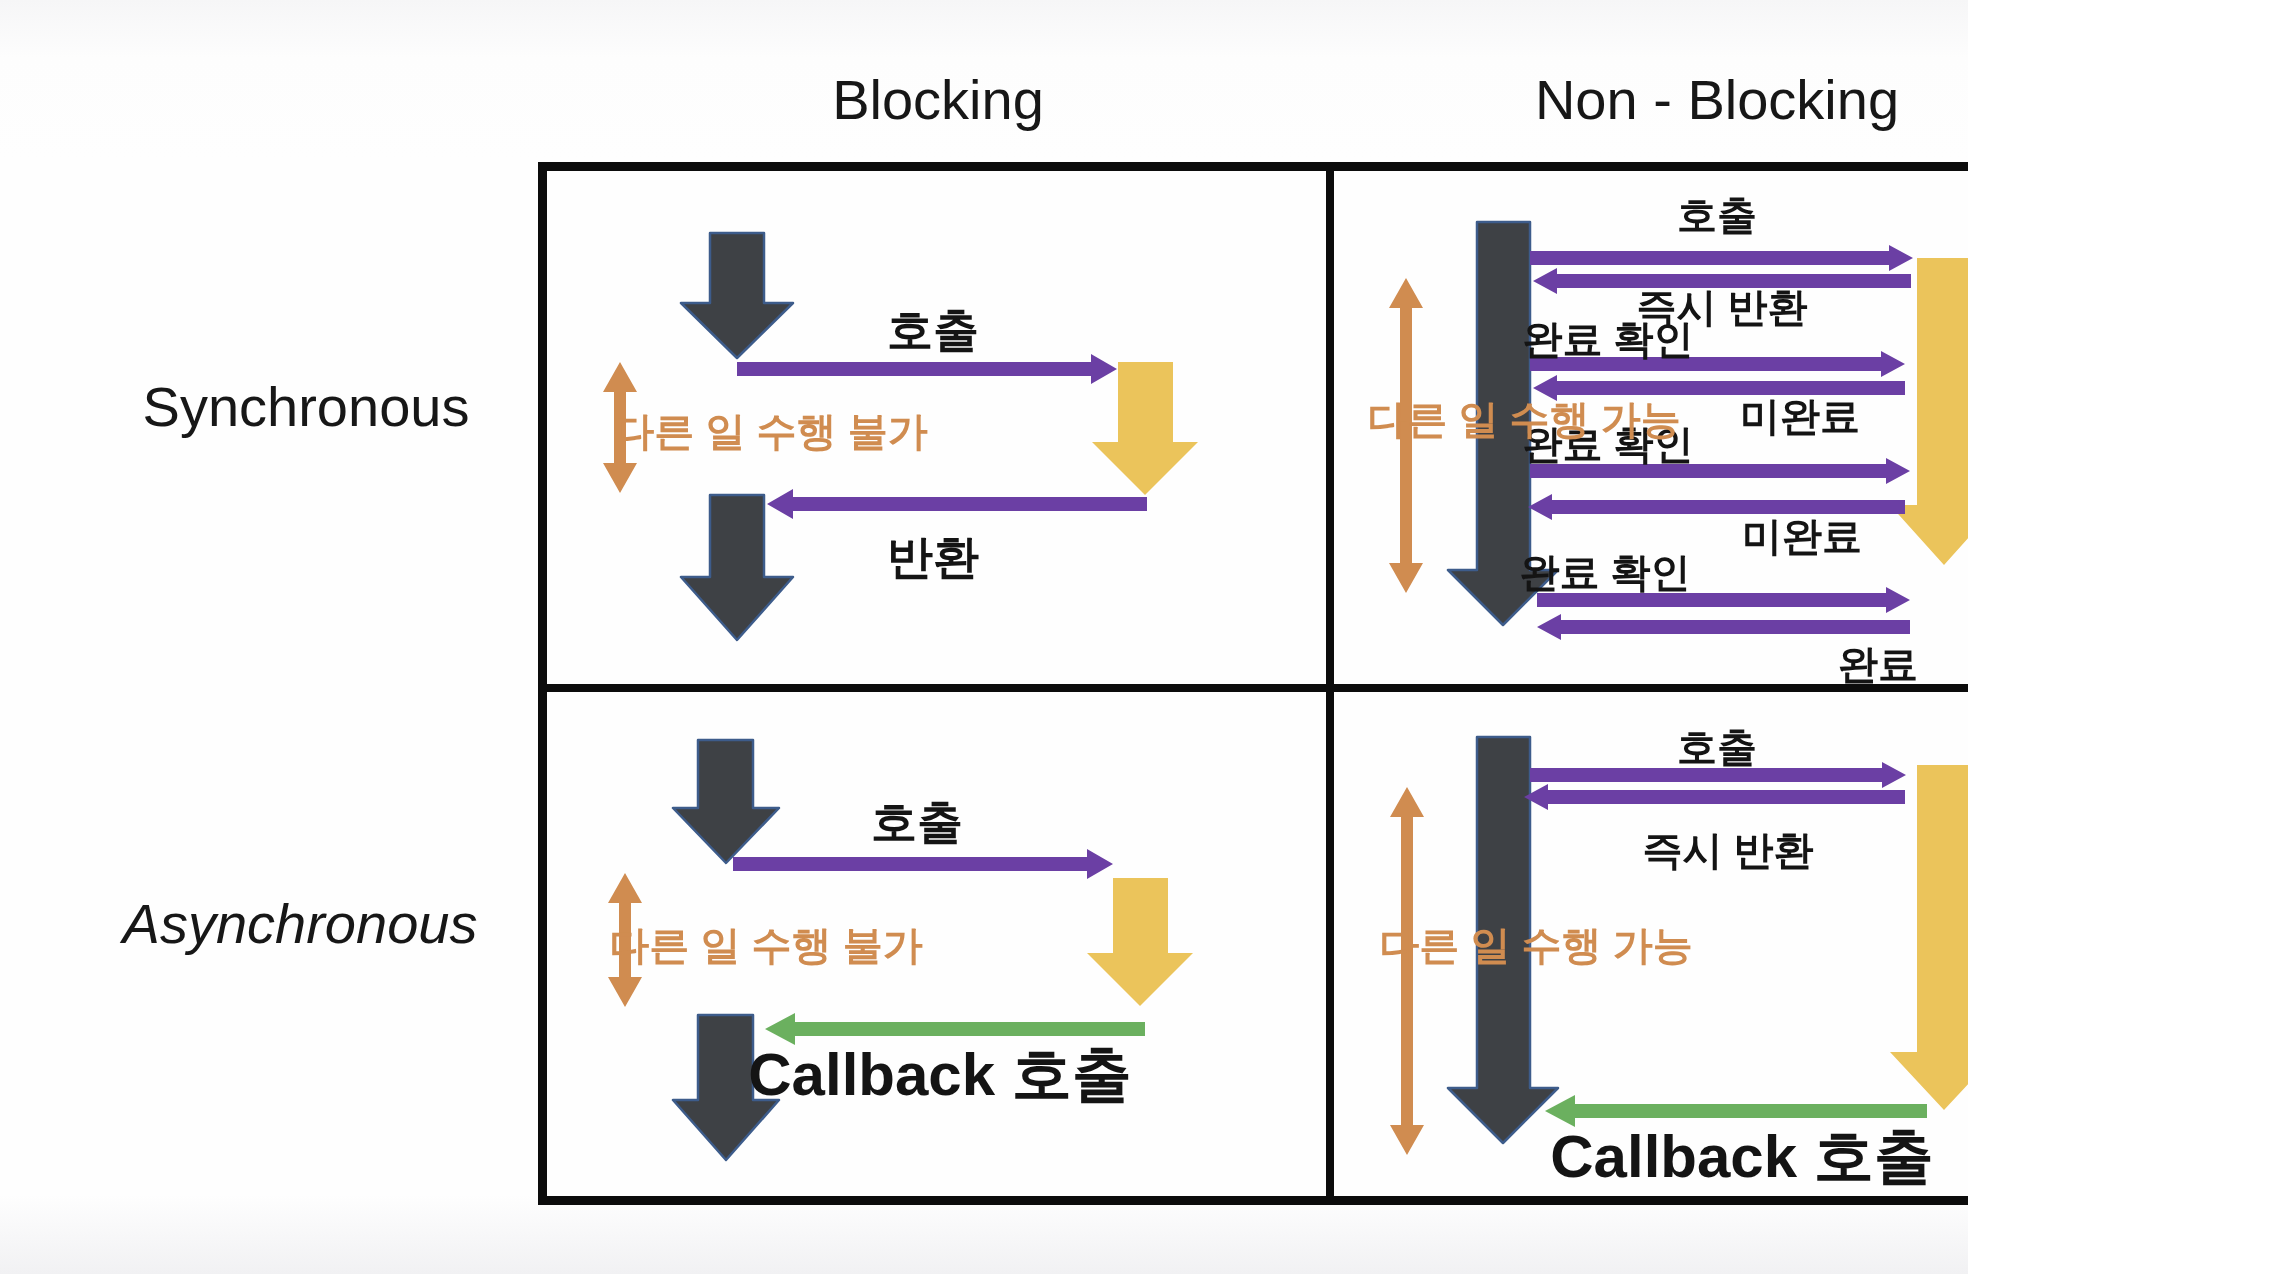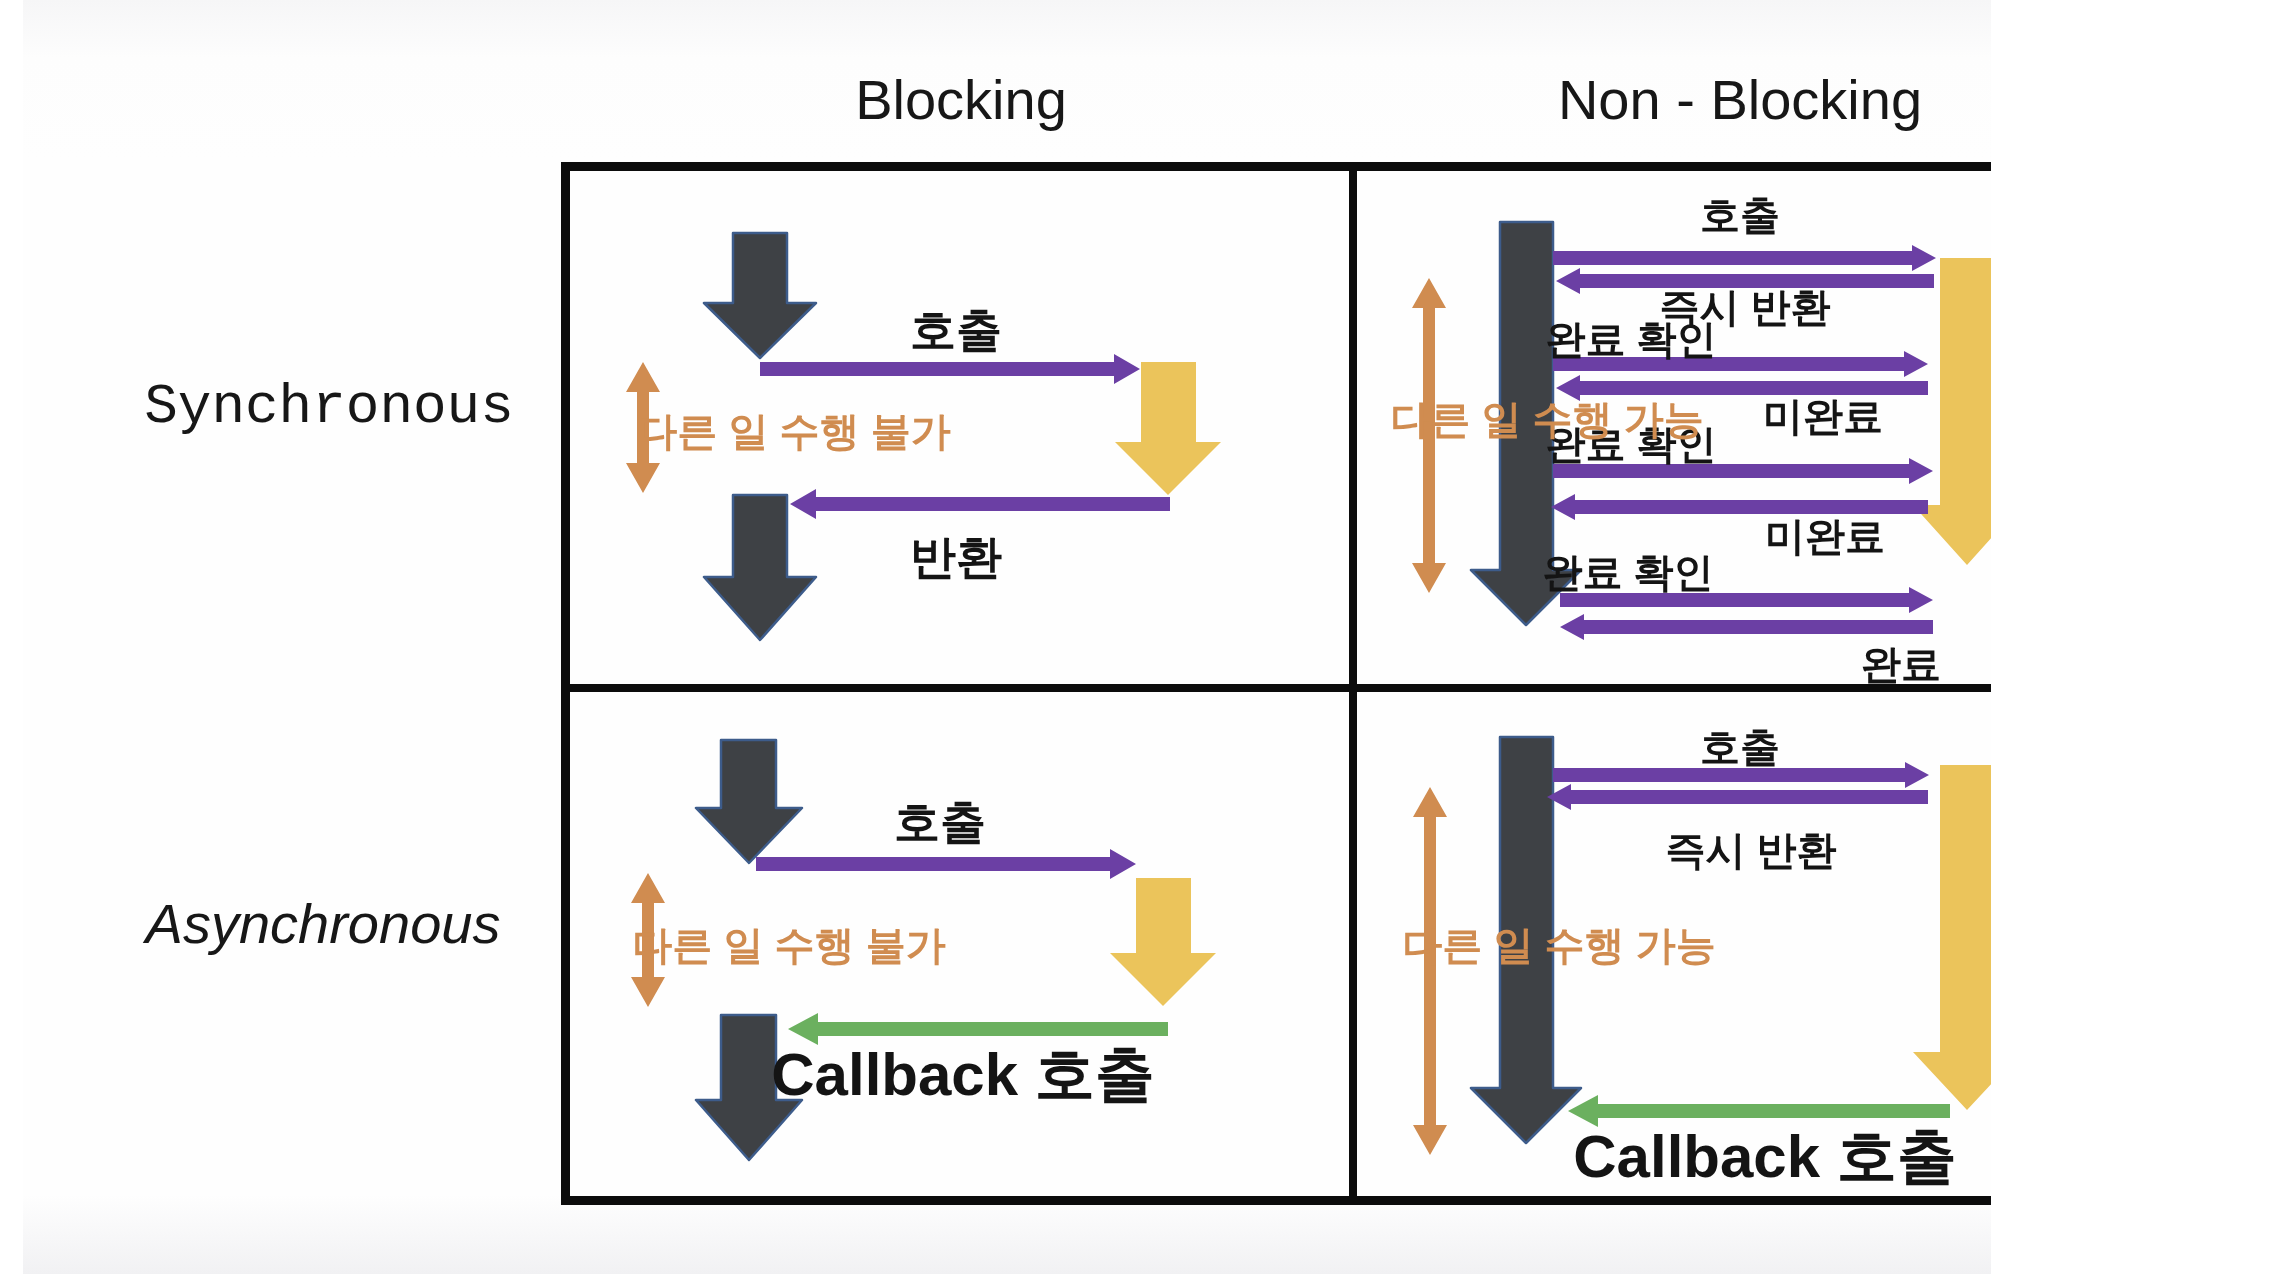--- a/index.html
+++ b/index.html
@@ -1,20 +1,19 @@
 <!DOCTYPE html>
 <html><head>
 <meta charset="utf-8">
 <style>
   html,body{margin:0;padding:0;}
   body{font-family:"Liberation Sans","DejaVu Sans",sans-serif;}
   #stage{
     position:relative;width:1968px;height:1274px;overflow:hidden;
     background:linear-gradient(180deg,#f6f6f7 0px,#fdfdfd 58px,#fefefe 160px,#fefefe 1195px,#f1f1f3 1274px);
-    margin-left:23px;
   }
   .lbl{position:absolute;transform:translate(-50%,-50%);white-space:nowrap;color:#141414;line-height:1;}
   .hdr{font-size:56px;font-weight:500;letter-spacing:0px;color:#171717;}
   .k46{font-size:46px;font-weight:700;}
   .k40{font-size:40px;font-weight:700;}
   .k48{font-size:60px;font-weight:700;}
   .orange-text{color:#D08C50;}
   .tbl-border{position:absolute;box-sizing:border-box;border:9px solid #0c0c0c;background:transparent;}
   .tbl-line{position:absolute;background:#0c0c0c;}
   svg#shapes{position:absolute;left:0;top:0;z-index:1;}
@@ -64,21 +63,21 @@
     <polygon points="1530,768 1882,768 1882,762 1906,775 1882,788 1882,782 1530,782" fill="#6B3FA4"></polygon>
     <polygon points="1905,790 1548,790 1548,784 1524,797 1548,810 1548,804 1905,804" fill="#6B3FA4"></polygon>
     <polygon points="1927,1104 1575,1104 1575,1095 1545,1111 1575,1127 1575,1118 1927,1118" fill="#6BB05F"></polygon>
     <polygon points="1407,787 1424,817 1413,817 1413,1125 1424,1125 1407,1155 1390,1125 1401,1125 1401,817 1390,817" fill="#D08C50"></polygon>
   </svg>
 
   <div class="txt-layer">
 
     <div class="lbl hdr" style="left:938px;top:100px;">Blocking</div>
     <div class="lbl hdr" style="left:1717px;top:100px;">Non - Blocking</div>
-    <div class="lbl hdr" style="left:306px;top:407px;font-family:Liberation Mono, monospace;">Synchronous</div>
+    <div class="lbl hdr" style="left:306px;top:407px;">Synchronous</div>
     <div class="lbl hdr" style="left:300px;top:924px;font-style:italic;">Asynchronous</div>
 
     <div class="lbl k46" style="left:933px;top:330px;">호출</div>
     <div class="lbl k46" style="left:933px;top:557px;">반환</div>
     <div class="lbl k40 orange-text" style="left:771px;top:431px;">다른 일 수행 불가</div>
 
     <div class="lbl k40" style="left:1717px;top:215px;">호출</div>
     <div class="lbl k40" style="left:1722px;top:307px;">즉시 반환</div>
     <div class="lbl k40" style="left:1608px;top:339px;">완료 확인</div>
     <div class="lbl k40" style="left:1800px;top:416px;">미완료</div>

